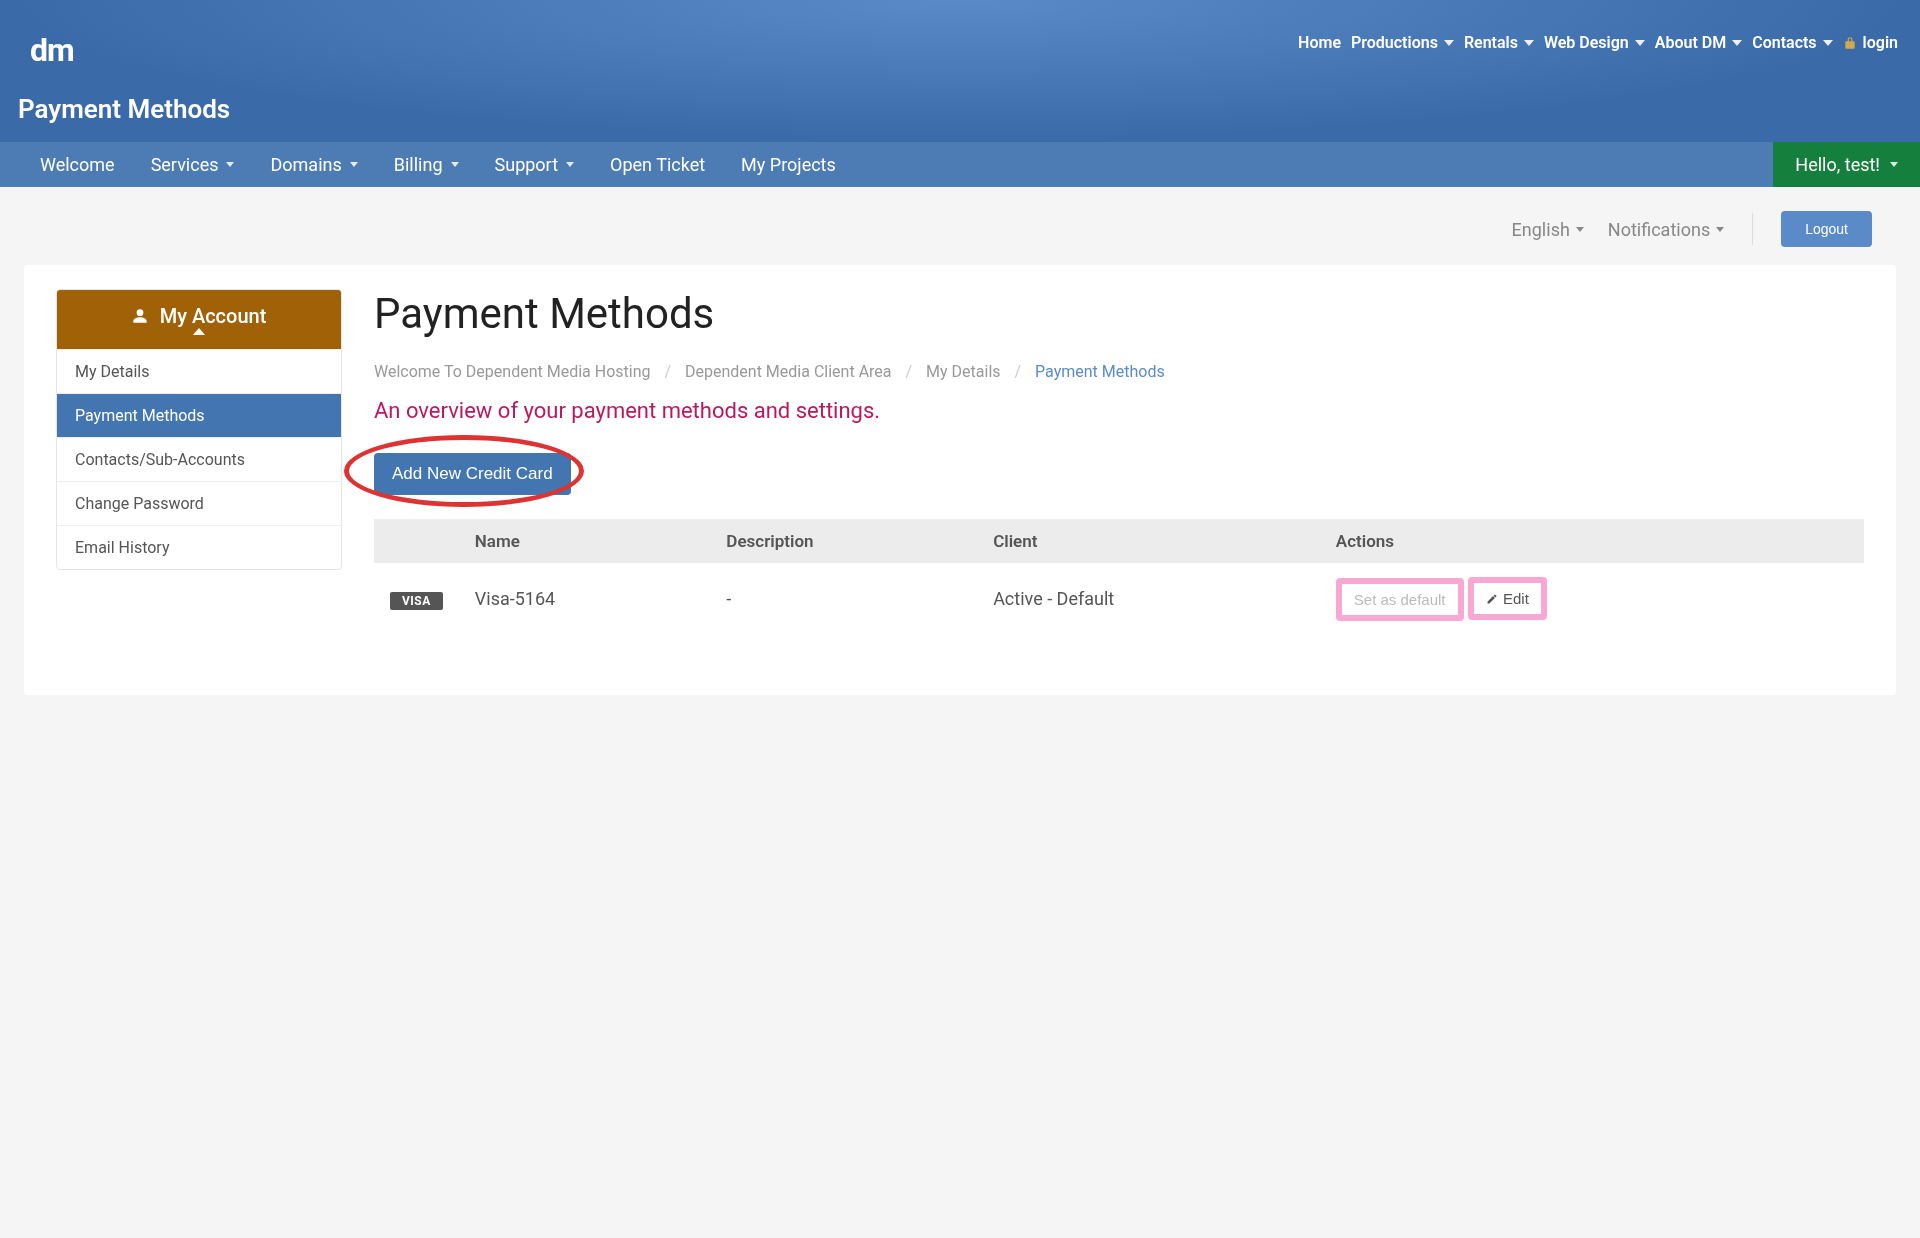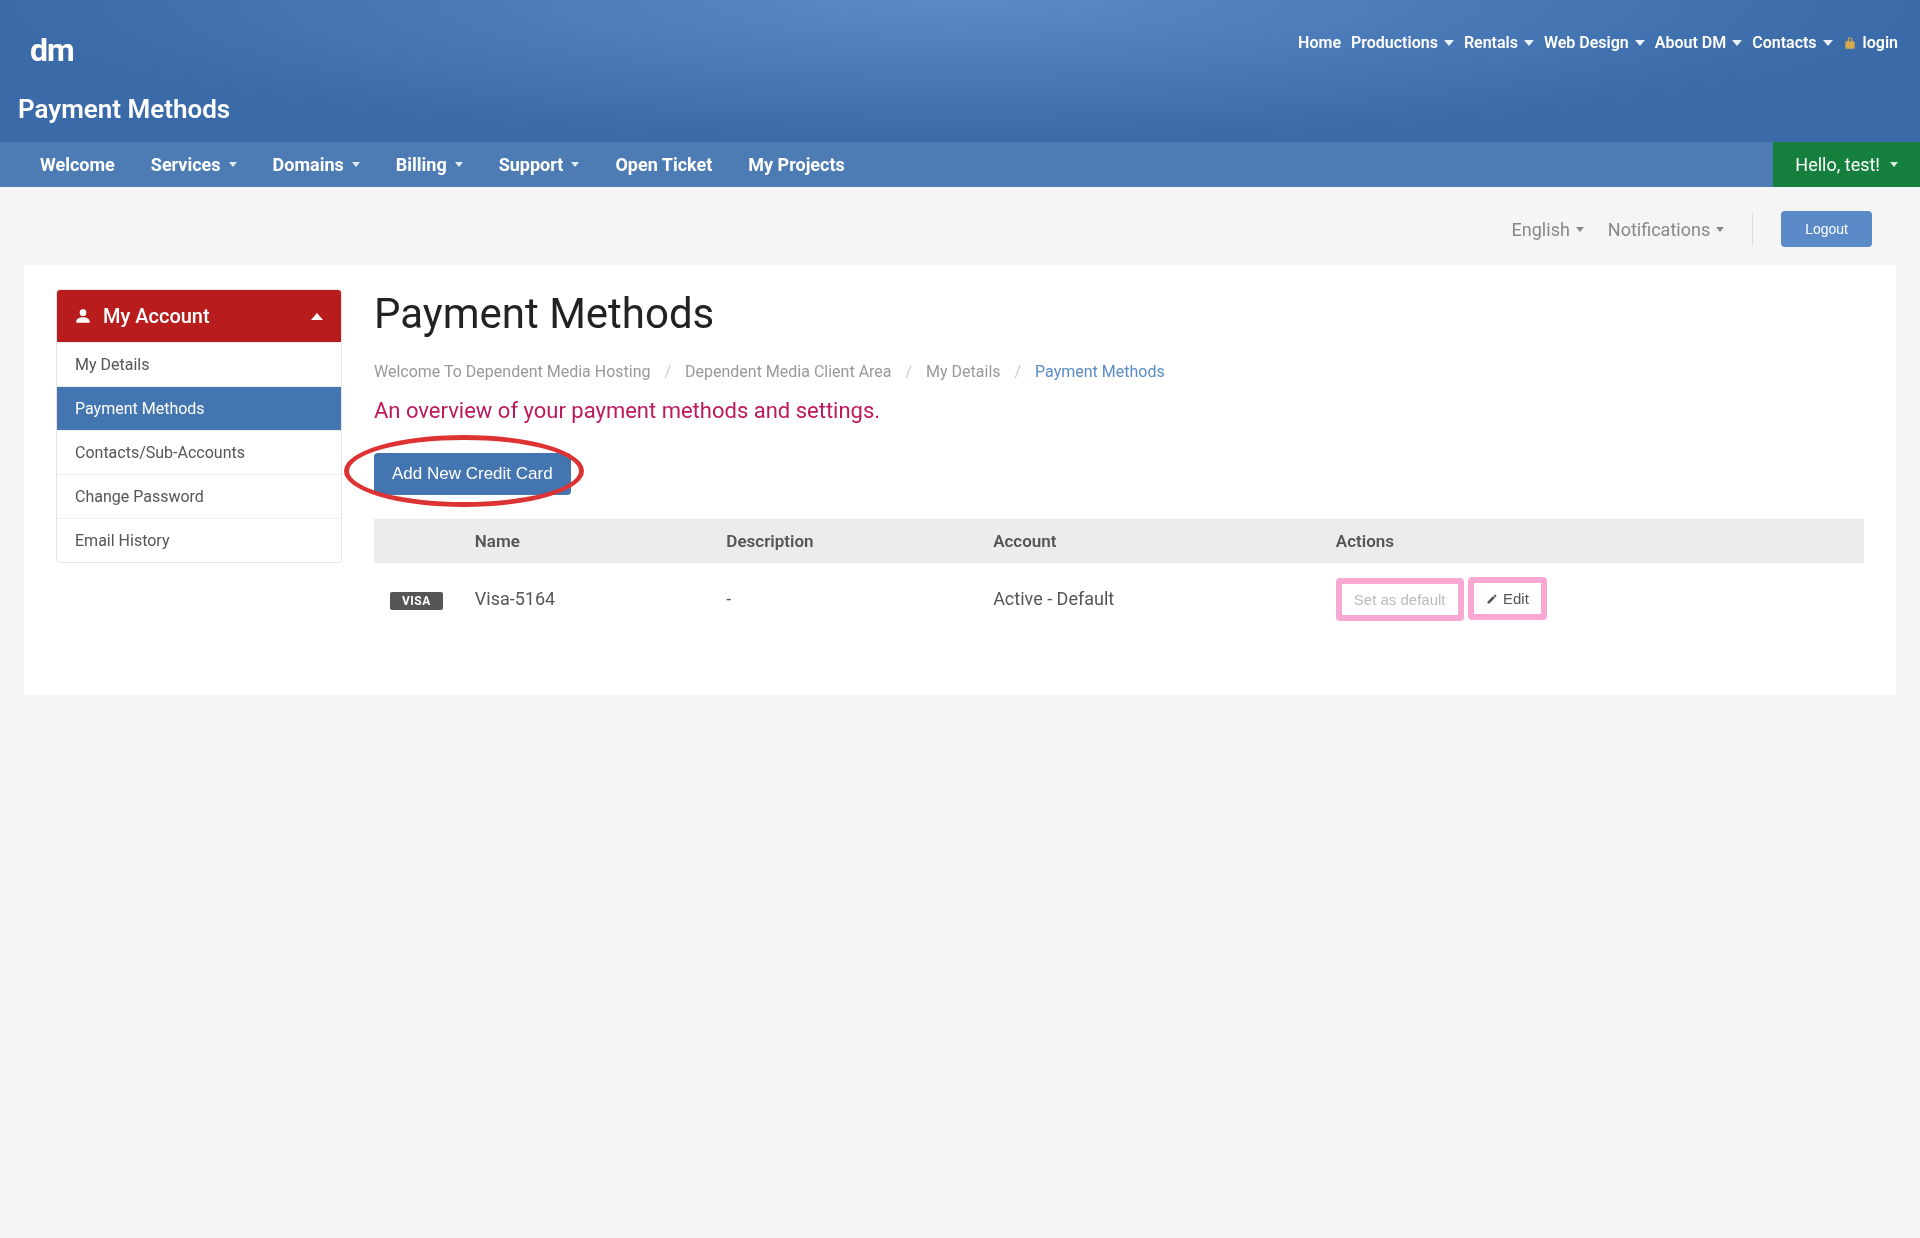--- a/index.html
+++ b/index.html
@@ -23,37 +23,37 @@
 
 .nav-bar {
   background: #4d7cb5;
   display: flex;
   justify-content: space-between;
   align-items: stretch;
   padding: 0 0 0 24px;
   color: #fff;
 }
 .nav-left { display: flex; gap: 36px; align-items: center; padding: 12px 16px; font-size: 18px; }
-.nav-item { display: flex; align-items: center; gap: 8px; cursor: pointer; font-weight: bold; }
+.nav-item { display: flex; align-items: center; gap: 8px; cursor: pointer; }
 .nav-caret { display: inline-block; width: 0; height: 0; border-left: 4px solid transparent; border-right: 4px solid transparent; border-top: 5px solid #fff; opacity: 0.85; }
 .nav-right { background: #15803d; padding: 12px 22px; display: flex; align-items: center; gap: 10px; font-size: 18px; cursor: pointer; }
 
 
 .utility-bar { display: flex; justify-content: flex-end; align-items: center; gap: 24px; padding: 24px 48px 18px 48px; color: #888; font-size: 18px; }
 .utility-item { display: flex; align-items: center; gap: 6px; cursor: pointer; }
 .utility-caret { display: inline-block; width: 0; height: 0; border-left: 4px solid transparent; border-right: 4px solid transparent; border-top: 5px solid #888; }
 .utility-divider { width: 1px; height: 32px; background: #ddd; margin: 0 4px; }
 .logout-btn { background: #5a8bc8; color: #fff; border: none; border-radius: 4px; padding: 10px 24px; font-size: 14px; cursor: pointer; }
 
 
 .content-wrap { background: #fff; margin: 0 24px; border-radius: 4px; padding: 24px 32px 60px 32px; display: flex; gap: 32px; }
 
 
 .sidebar { width: 286px; flex-shrink: 0; border: 1px solid #e5e5e5; border-radius: 4px; overflow: hidden; align-self: flex-start; }
-.sidebar-header { background: #b91c1c; color: #fff; padding: 14px 18px; font-size: 20px; font-weight: 500; display: flex; justify-content: space-between; align-items: center; cursor: pointer; }
+.sidebar-header { background: #a16207; color: #fff; padding: 14px 18px; font-size: 20px; font-weight: 500; display: flex; justify-content: flex-end; align-items: center; cursor: pointer; flex-direction: column; }
 .sidebar-header-left { display: flex; align-items: center; gap: 12px; }
 .user-icon { width: 16px; height: 18px; }
 .chevron-up { display: inline-block; width: 0; height: 0; border-left: 6px solid transparent; border-right: 6px solid transparent; border-bottom: 7px solid #fff; }
 .sidebar-item { padding: 12px 18px; font-size: 16px; color: #555; border-top: 1px solid #eee; cursor: pointer; }
 .sidebar-item.active { background: #4375b0; color: #fff; }
 
 
 .main-panel { flex: 1; }
 .page-heading { font-size: 42px; font-weight: 400; color: #222; margin-bottom: 24px; }
 .breadcrumb { font-size: 16px; color: #999; margin-bottom: 17px; }
@@ -201,21 +201,21 @@
       <button class="add-button">Add New Credit Card</button>
       <div class="ellipse-annotation"></div>
     </div>
 
     <table class="payment-table">
       <thead>
         <tr>
           <th></th>
           <th>Name</th>
           <th>Description</th>
-          <th>Account</th>
+          <th>Client</th>
           <th>Actions</th>
         </tr>
       </thead>
       <tbody>
         <tr>
           <td><span class="visa-badge">VISA</span></td>
           <td>Visa-5164</td>
           <td>-</td>
           <td>Active - Default</td>
           <td>

